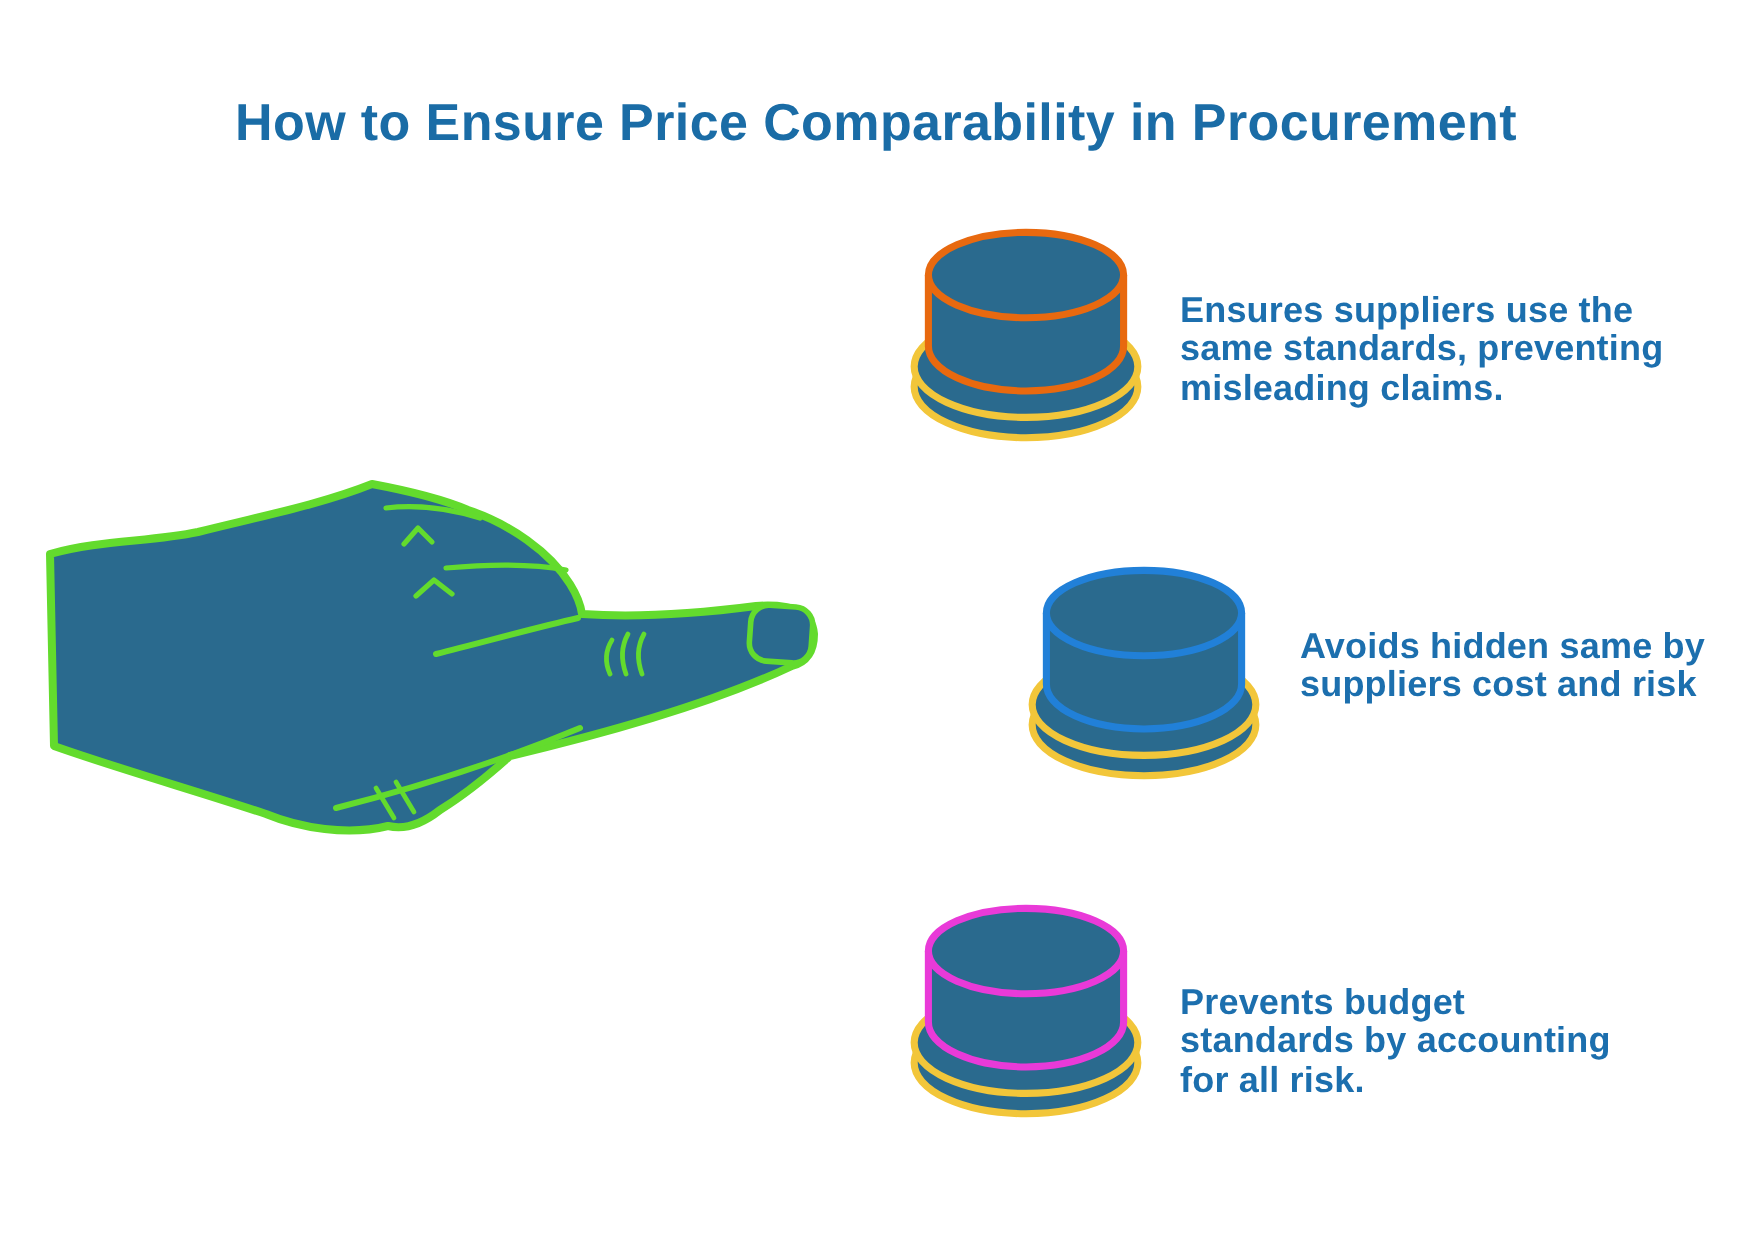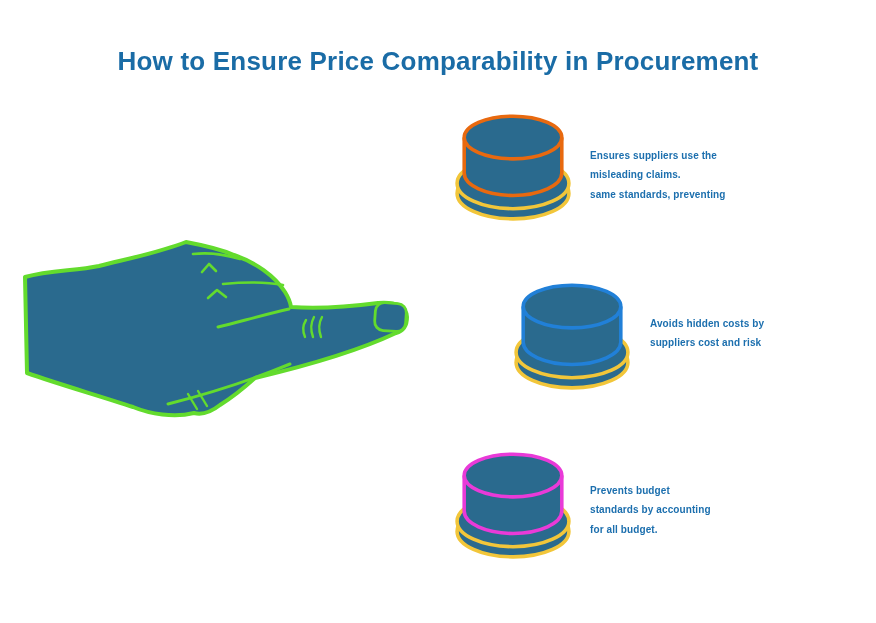--- a/index.html
+++ b/index.html
@@ -21,29 +21,29 @@
     color:#1A6CA6;
   }
   .hand{position:absolute;left:5px;top:225px;}
   .btn{position:absolute;}
   .btn1{left:452px;top:112px;}
   .btn2{left:511px;top:281px;}
   .btn3{left:452px;top:450px;}
   .desc{
     position:absolute;
     color:#1C6FAE;
-    font-size:10px;
+    font-size:18px;
     line-height:19.4px;
     font-weight:600;
     letter-spacing:0.1px;
     white-space:nowrap;
   }
   .desc1{left:590px;top:146px;}
   .desc2{left:650px;top:314px;}
-  .desc3{left:590px;top:481px;}
+  .desc3{left:590px;top:492px;}
 </style>
 </head>
 <body>
 
 <div class="canvas">
 
   <h1 class="title">How to Ensure Price Comparability in Procurement</h1>
 
   <svg class="hand" width="410" height="200" viewBox="0 0 410 200">
     <path d="M 20,52
@@ -73,40 +73,40 @@
   </svg>
 
   <svg class="btn btn1" width="122" height="110" viewBox="0 0 120 108">
     <ellipse cx="60" cy="80" rx="55" ry="25" stroke-width="3.5" fill="#2A6A8E" stroke="#F2C63A"></ellipse>
     <ellipse cx="60" cy="70" rx="55" ry="25" stroke-width="3.5" fill="#2A6A8E" stroke="#F2C63A"></ellipse>
     <path d="M 12,25 L 12,60 A 48,22 0 0 0 108,60 L 108,25" stroke-width="3.5" fill="#2A6A8E" stroke="#E8690F"></path>
     <ellipse cx="60" cy="25" rx="48" ry="21" stroke-width="3.5" fill="#2A6A8E" stroke="#E8690F"></ellipse>
   </svg>
   <div class="desc desc1">
     <div class="line">Ensures suppliers use the</div>
+    <div class="line">same standards, preventing</div>
     <div class="line">misleading claims.</div>
-    <div class="line">same standards, preventing</div>
   </div>
 
   <svg class="btn btn2" width="122" height="110" viewBox="0 0 120 108">
     <ellipse cx="60" cy="80" rx="55" ry="25" stroke-width="3.5" fill="#2A6A8E" stroke="#F2C63A"></ellipse>
     <ellipse cx="60" cy="70" rx="55" ry="25" stroke-width="3.5" fill="#2A6A8E" stroke="#F2C63A"></ellipse>
     <path d="M 12,25 L 12,60 A 48,22 0 0 0 108,60 L 108,25" stroke-width="3.5" fill="#2A6A8E" stroke="#2180D8"></path>
     <ellipse cx="60" cy="25" rx="48" ry="21" stroke-width="3.5" fill="#2A6A8E" stroke="#2180D8"></ellipse>
   </svg>
   <div class="desc desc2">
-    <div class="line">Avoids hidden costs by</div>
+    <div class="line">Avoids hidden same by</div>
     <div class="line">suppliers cost and risk</div>
   </div>
 
   <svg class="btn btn3" width="122" height="110" viewBox="0 0 120 108">
     <ellipse cx="60" cy="80" rx="55" ry="25" stroke-width="3.5" fill="#2A6A8E" stroke="#F2C63A"></ellipse>
     <ellipse cx="60" cy="70" rx="55" ry="25" stroke-width="3.5" fill="#2A6A8E" stroke="#F2C63A"></ellipse>
     <path d="M 12,25 L 12,60 A 48,22 0 0 0 108,60 L 108,25" stroke-width="3.5" fill="#2A6A8E" stroke="#E93AD8"></path>
     <ellipse cx="60" cy="25" rx="48" ry="21" stroke-width="3.5" fill="#2A6A8E" stroke="#E93AD8"></ellipse>
   </svg>
   <div class="desc desc3">
     <div class="line">Prevents budget</div>
     <div class="line">standards by accounting</div>
-    <div class="line">for all budget.</div>
+    <div class="line">for all risk.</div>
   </div>
 
 </div>
 
 </body></html>

